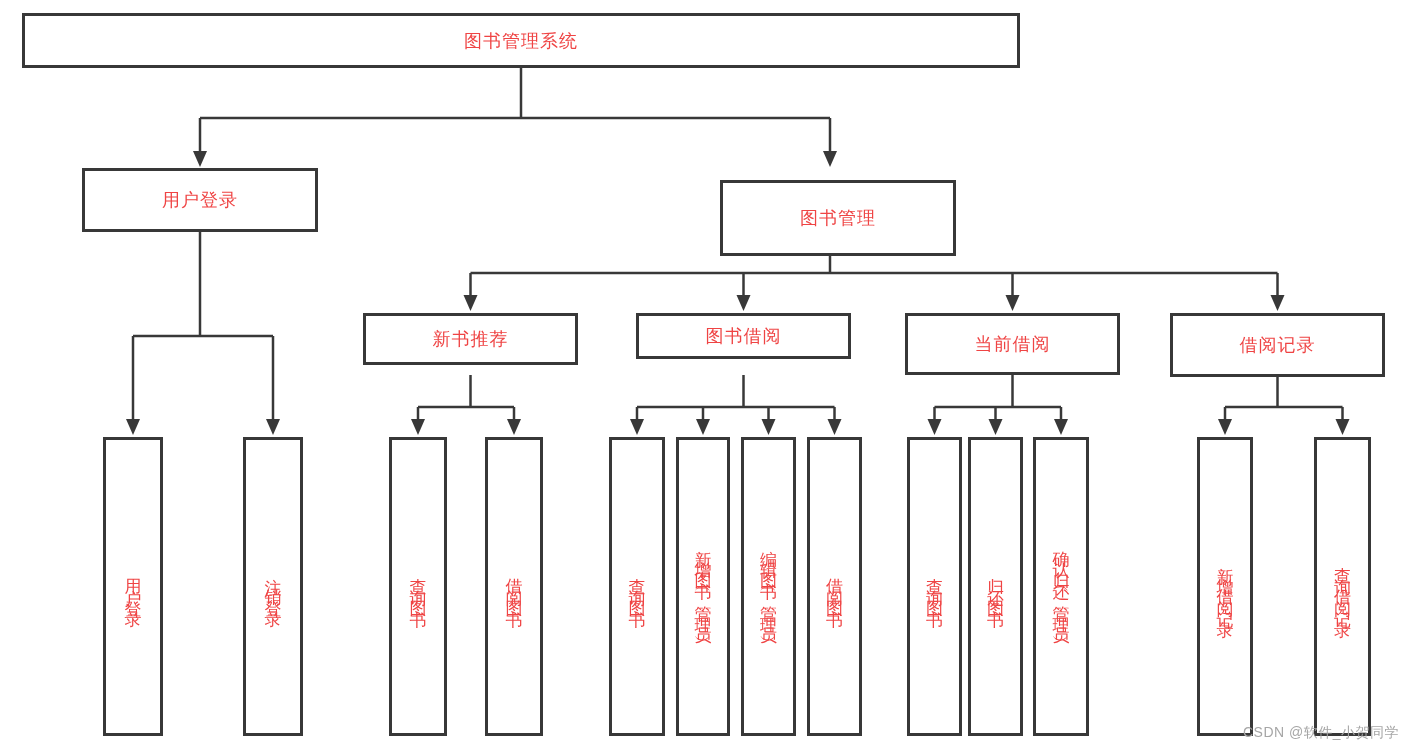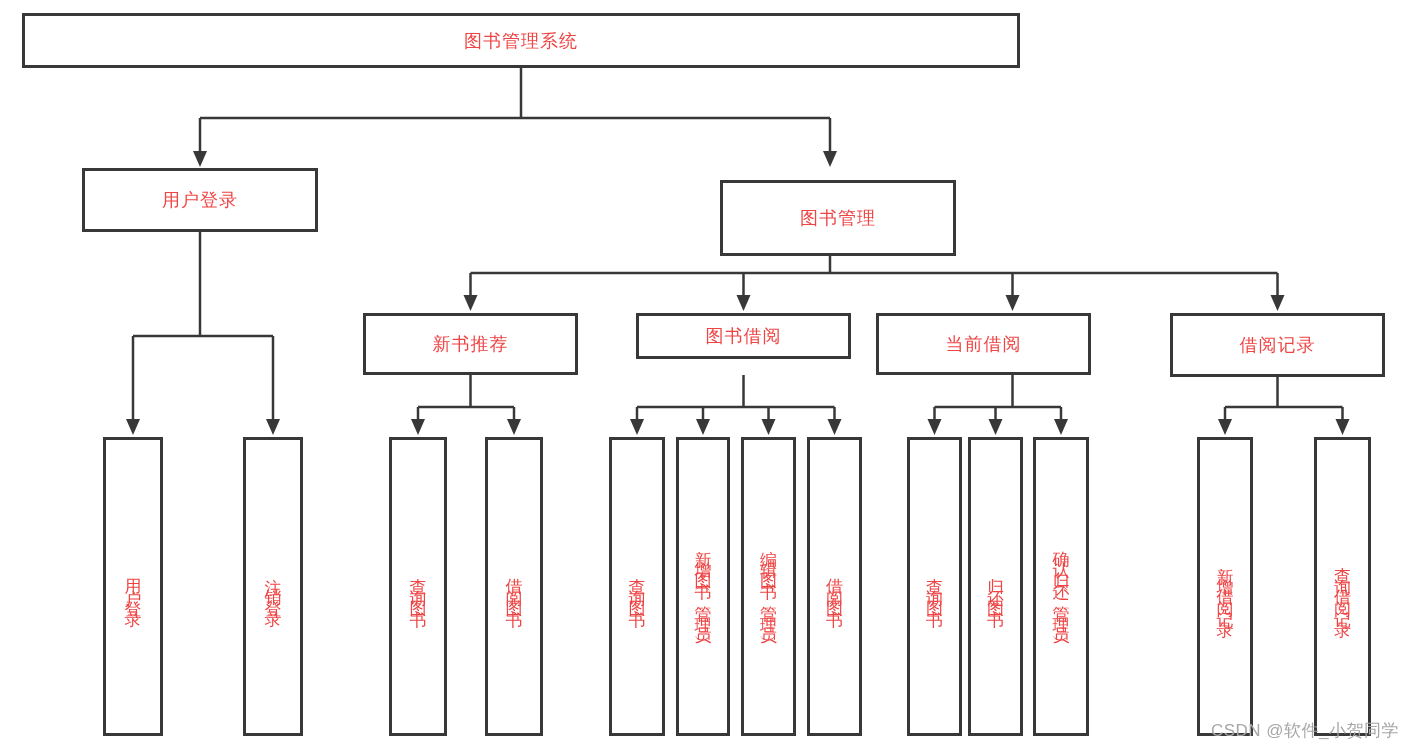--- a/index.html
+++ b/index.html
@@ -42,21 +42,21 @@
     writing-mode: vertical-lr;
     text-orientation: mixed;
     font-size: 17px;
     letter-spacing: 11px;
     line-height: 1;
   }
   .watermark {
     position: absolute;
     right: 6px;
     bottom: 5px;
-    font-size: 17px;
+    font-size: 14px;
     color: #a6a6a6;
     letter-spacing: 0.5px;
     z-index: 3;
     white-space: nowrap;
   }
 </style>
 </head>
 <body>
 
 <div id="canvas">
@@ -131,27 +131,27 @@
     <span class="htext">图书管理系统</span>
   </div>
 
   <div class="box" style="left:82px; top:168px; width:236px; height:64px;">
     <span class="htext">用户登录</span>
   </div>
   <div class="box" style="left:720px; top:168px; width:236px; height:76px;margin-top:12px;">
     <span class="htext">图书管理</span>
   </div>
 
-  <div class="box" style="left:363px; top:313px; width:215px; height:62px;">
+  <div class="box" style="left:363px; top:313px; width:215px; height:52px;">
     <span class="htext">新书推荐</span>
   </div>
   <div class="box" style="left:636px; top:313px; width:215px; height:46px;">
     <span class="htext">图书借阅</span>
   </div>
-  <div class="box" style="left:876px; top:313px; width:215px; height:62px;">
+  <div class="box" style="left:905px; top:313px; width:215px; height:62px;">
     <span class="htext">当前借阅</span>
   </div>
   <div class="box" style="left:1170px; top:313px; width:215px; height:64px;">
     <span class="htext">借阅记录</span>
   </div>
 
   <div class="box leaf" style="left:103px; top:437px; width:60px; height:299px;">
     <span class="vtext">用户登录</span>
   </div>
   <div class="box leaf" style="left:243px; top:437px; width:60px; height:299px;">

